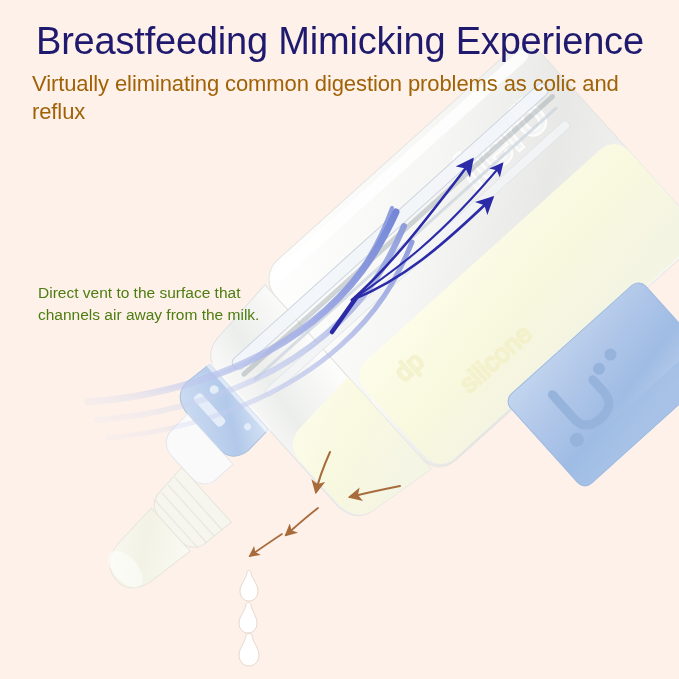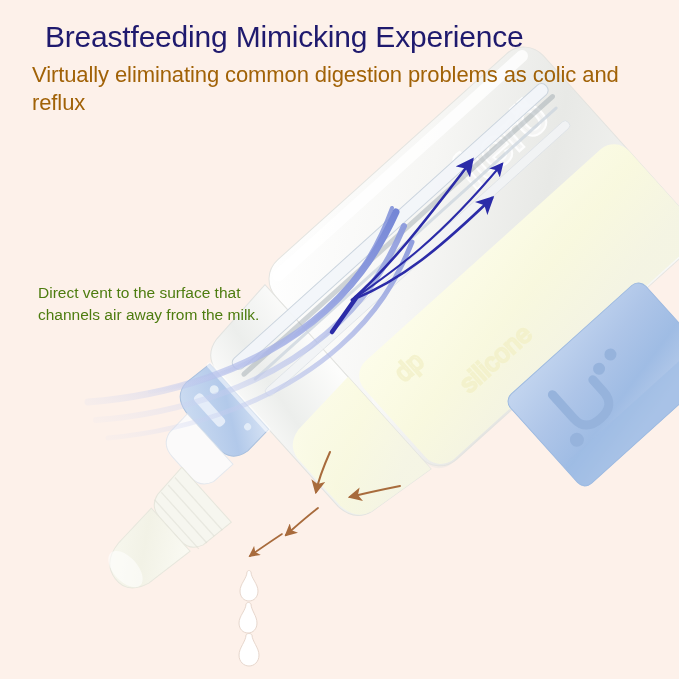--- a/index.html
+++ b/index.html
@@ -23,26 +23,26 @@
   
   #headings {
     position: absolute;
     left: 32px;
     top: 20px;
     width: 600px;
     z-index: 40;
     pointer-events: none;
   }
   #title {
-    font-size: 30px;
+    font-size: 38px;
     font-weight: 400;
     letter-spacing: -0.2px;
     color: #1f1a6e;
     line-height: 1.12;
-    margin: 0 0 7px 13px;
+    margin: 0 0 7px 4px;
     white-space: nowrap;
   }
   #subtitle {
     font-size: 22px;
     font-weight: 400;
     color: #a16207;
     line-height: 1.3;
     letter-spacing: -0.1px;
     margin: 0;
     max-width: 600px;

